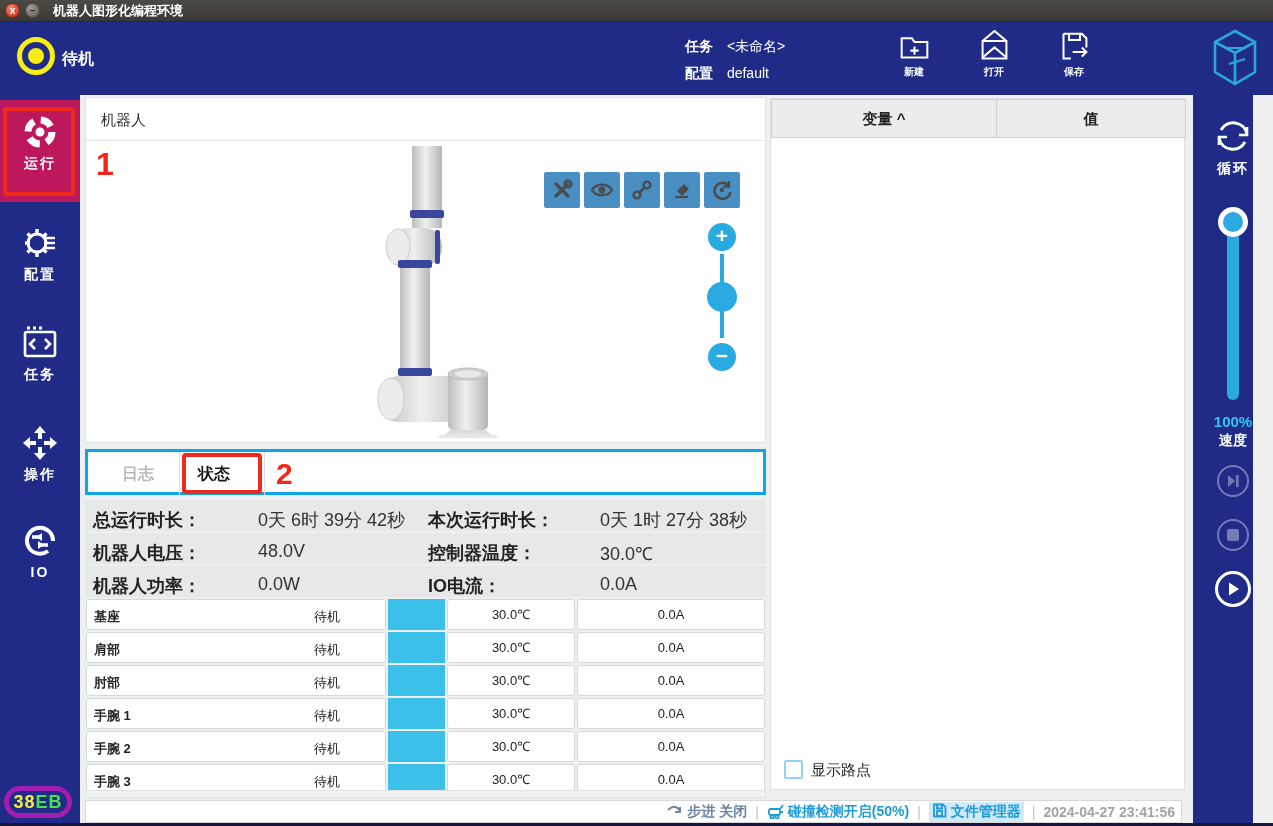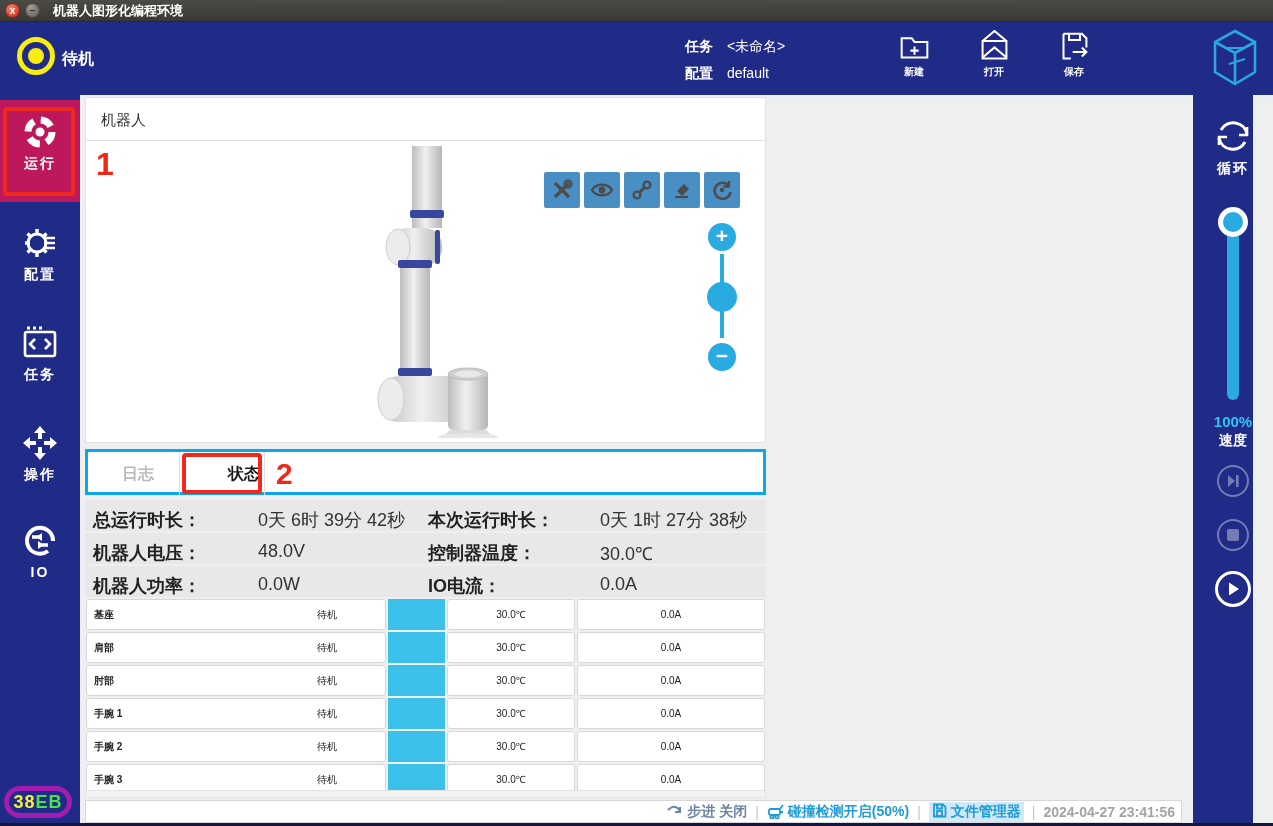--- a/index.html
+++ b/index.html
@@ -81,35 +81,35 @@
   .zhandle { position:absolute; left:621px; top:184px; width:30px; height:30px;
     border-radius:50%; background:#29abe2; cursor:grab; }
   .viewport { position:absolute; left:240px; top:48px; width:200px; height:292px; }
 
   
   .panelT { position:absolute; left:85px; top:449px; width:681px; height:46px;
     background:#fff; border:3px solid #0ea5e9; }
   .tab { position:absolute; top:0; height:44px; line-height:44px; text-align:center;
     font-size:16px; font-weight:bold; cursor:pointer; }
   .tab.t1 { left:8px; width:84px; color:#b9b9b9; }
-  .tab.t2 { left:94px; width:64px; color:#1a1a1a;margin-left:30px; }
+  .tab.t2 { left:94px; width:64px; color:#1a1a1a; }
   .tsep { position:absolute; top:0; width:1px; height:44px; background:#ddd; }
   .annbox { border:4px solid #ee2a1e; border-radius:4px; position:absolute; }
 
   
   .irow { position:absolute; left:85px; width:681px; height:31px; background:#e8e8e8;
     font-size:18px; color:#333; }
   .irow span { position:absolute; top:8px; }
   .irow .l1 { left:8px; font-weight:bold; color:#222; }
   .irow .v1 { left:173px; }
   .irow .l2 { left:343px; font-weight:bold; color:#222; }
   .irow .v2 { left:515px; }
 
   
-  .jrow { position:absolute; left:85px; width:681px; height:23px; font-size:10px; color:#222; }
+  .jrow { position:absolute; left:85px; width:681px; height:23px; font-size:13px; color:#222; }
   .jcell { position:absolute; top:0; height:31px; background:#fff; border:1px solid #d8d8d8;
     border-radius:3px; }
   .jc1 { left:1px; width:300px; }
   .jc1 .jname { position:absolute; left:7px; top:8px; font-weight:bold; }
   .jc1 .jstate { position:absolute; left:190px; top:8px; width:100px; text-align:center; }
   .jswatch { position:absolute; left:303px; top:0; width:57px; height:31px; background:#3bc0ea; }
   .jc3 { left:362px; width:128px; text-align:center; line-height:29px; }
   .jc4 { left:492px; width:188px; text-align:center; line-height:29px; }
   .hscroll { position:absolute; left:85px; top:790px; width:681px; height:8px;
     background:#f2f2f2; border:1px solid #e3e3e3; }
@@ -403,20 +403,26 @@
     <div class="jcell jc1">
         <span class="jname">手腕 3</span>
         <span class="jstate">待机</span>
       </div>
     <div class="jswatch"></div>
     <div class="jcell jc3">30.0℃</div>
     <div class="jcell jc4">0.0A</div>
   </div>
   <div class="hscroll"></div>
 
+  <div class="panelV">
+    <div class="vhead vh1">变量 ^</div>
+    <div class="vhead vh2">值</div>
+    <div class="wpchk"></div>
+    <div class="wplbl">显示路点</div>
+  </div>
 
   <div class="rsb">
     <div class="loopitem">
       <svg viewBox="0 0 42 42" fill="none" stroke="#fff" stroke-width="3">
         <path d="M9 15 a14 14 0 0 1 26 4"></path>
         <path d="M33 27 a14 14 0 0 1 -26 -4"></path>
         <path d="M35 12 v8 h-8" stroke-width="2.6"></path>
         <path d="M7 30 v-8 h8" stroke-width="2.6"></path>
       </svg>
       <span class="slbl">循环</span>

